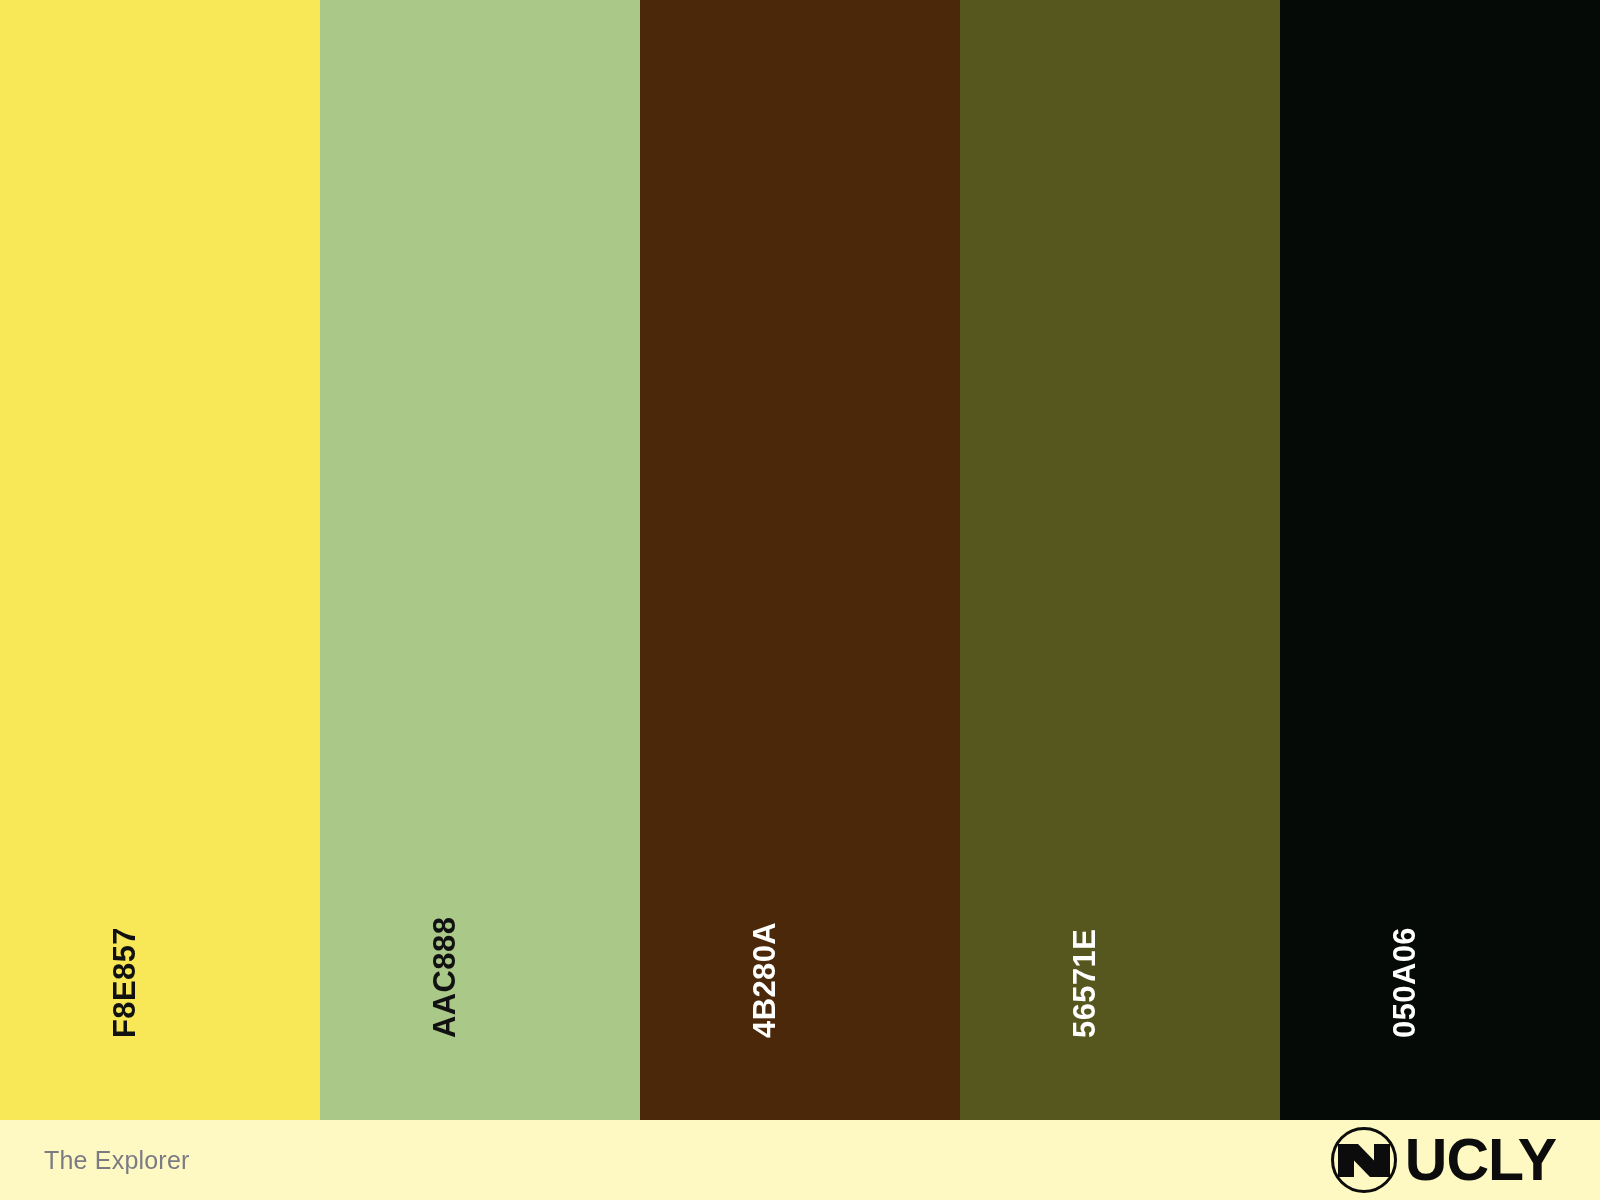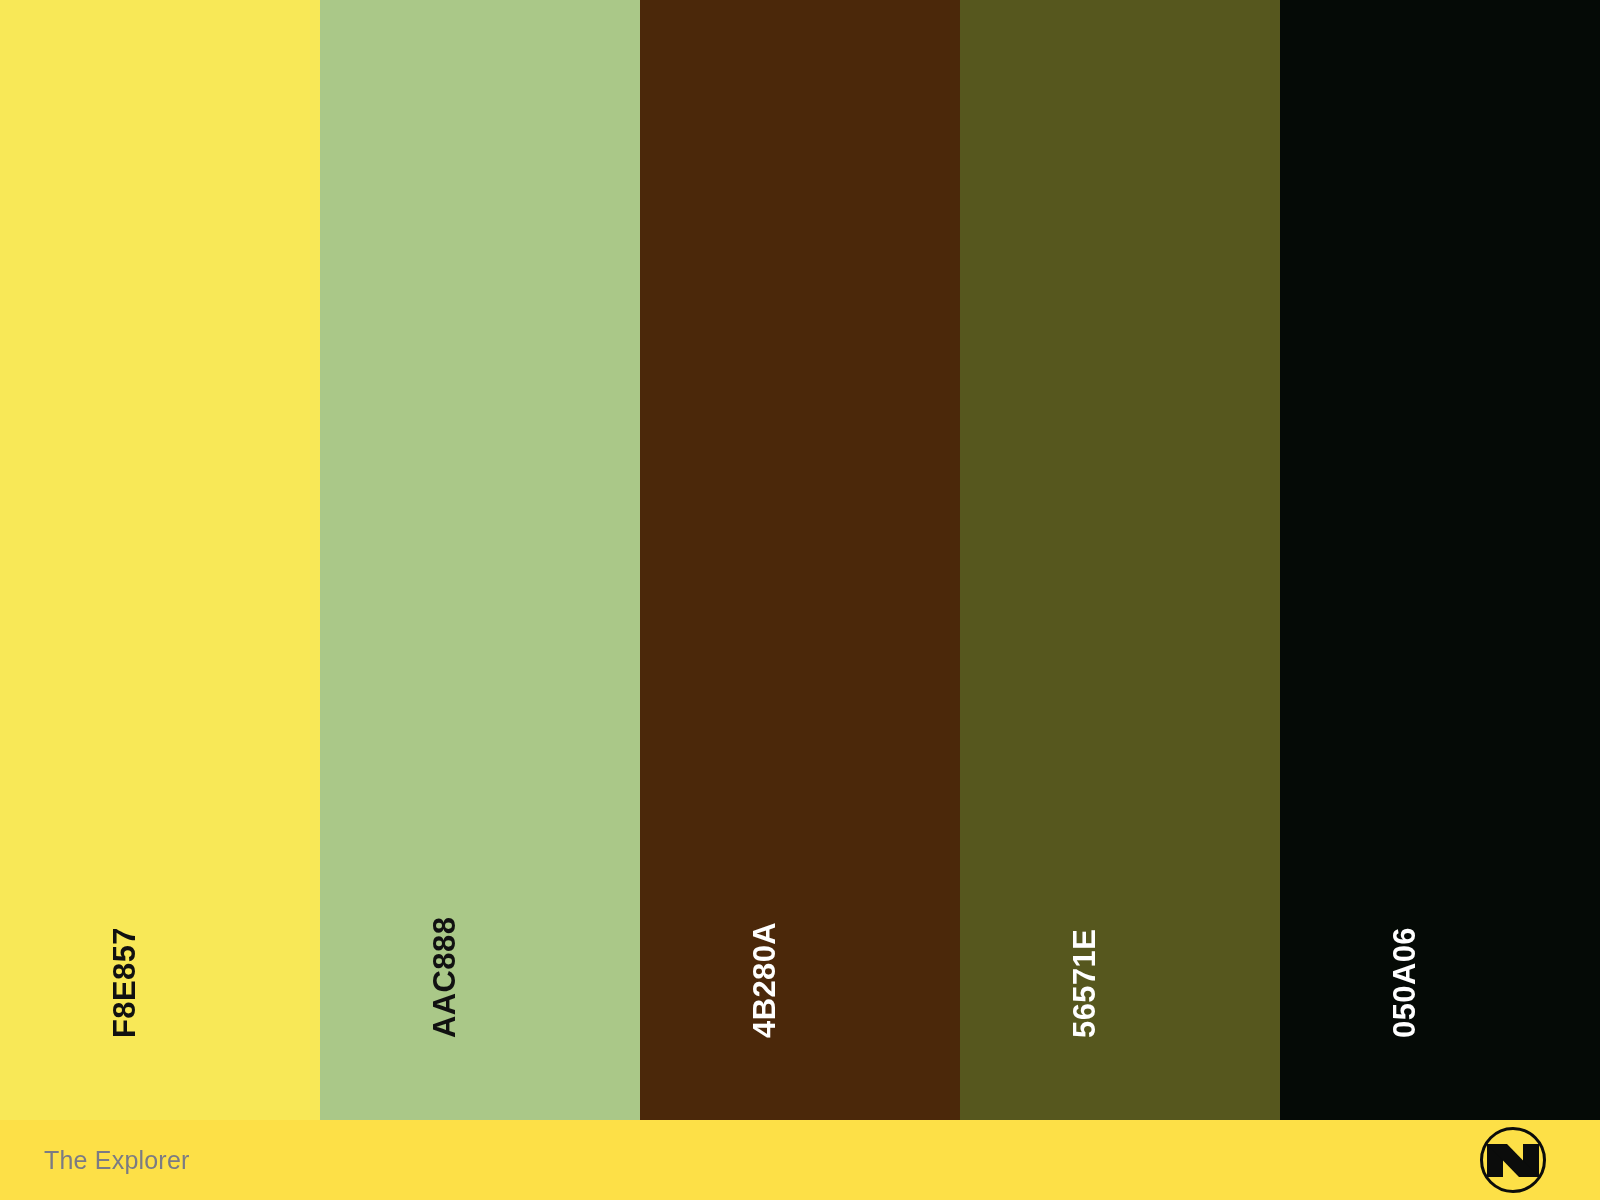--- a/index.html
+++ b/index.html
@@ -48,21 +48,21 @@
     font-weight: bold;
     font-size: 31px;
     letter-spacing: 0.4px;
     line-height: 1;
   }
 
   
   .footer {
     height: 80px;
     width: 1600px;
-    background: #fde047;
+    background: #fef9c3;
     display: flex;
     align-items: center;
     justify-content: space-between;
     padding: 0 44px 0 44px;
   }
 
   .footer-title {
     font-family: "Liberation Sans", sans-serif;
     font-size: 25px;
     font-weight: normal;
@@ -126,17 +126,18 @@
 
     <div class="brand-logo">
       <svg width="86" height="74" viewBox="0 0 86 74" aria-hidden="true">
         <circle cx="43" cy="37" r="31.5" fill="none" stroke="#0B0C0B" stroke-width="3"></circle>
         <g fill="#0B0C0B">
           <rect x="17" y="21" width="16" height="33"></rect>
           <rect x="53" y="21" width="16" height="33"></rect>
           <polygon points="17,21 37,21 69,54 49,54"></polygon>
         </g>
       </svg>
+      <span class="logo-wordmark" style="color: rgb(11, 12, 11);">UCLY</span>
     </div>
 
   </div>
 
 </div>
 
 </body></html>

